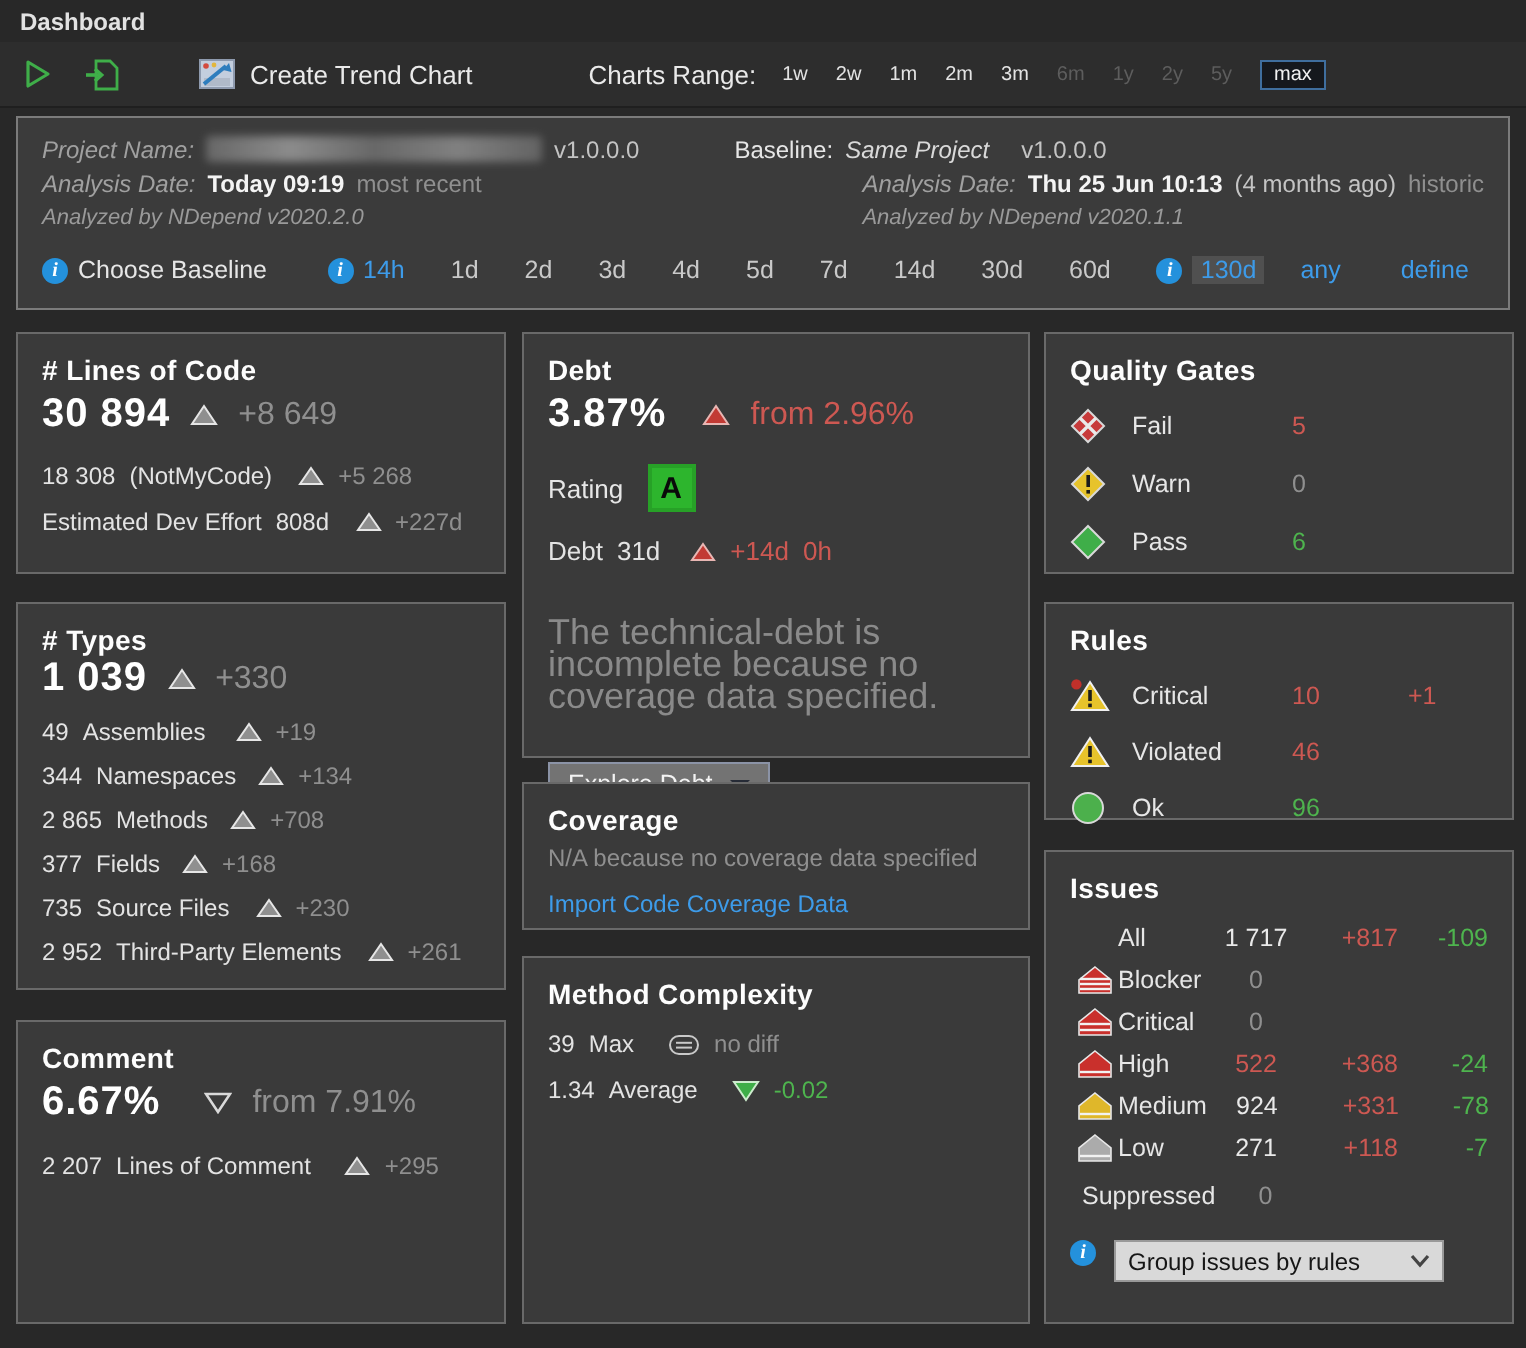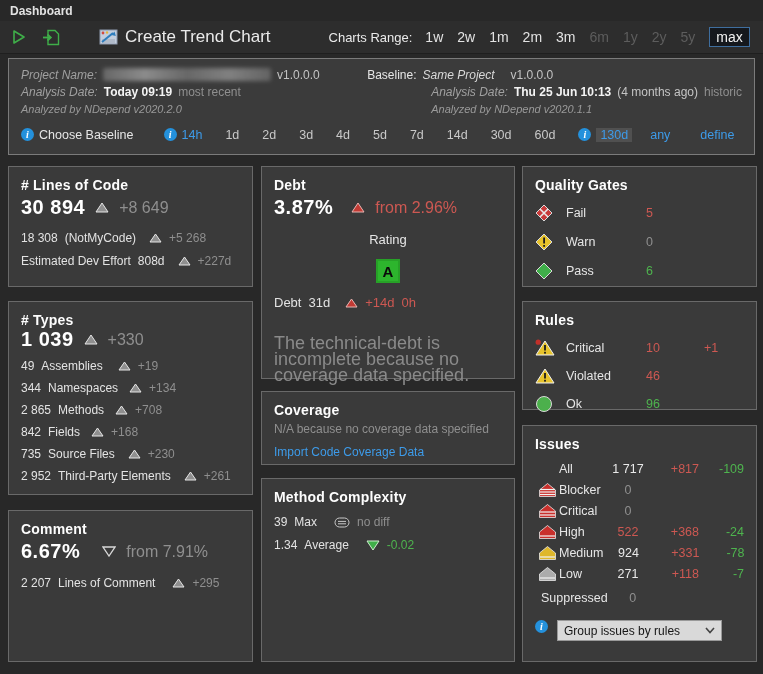--- a/index.html
+++ b/index.html
@@ -8,23 +8,23 @@
     position:relative; background:#282828; overflow:hidden;
     font-family:"Liberation Sans", sans-serif; color:#e6e6e6;
   }
   
   .dash-label { position:absolute; left:10px; top:4px; font-size:12px; color:#e2e2e2;font-weight:bold; }
   .toolbar { position:absolute; left:0; top:21px; width:763px; height:33px;
              display:flex; align-items:center; background:#2d2d2d; border-bottom:1px solid #1f1f1f; }
   .tb-btn { display:flex; align-items:center; gap:7px; cursor:default; }
   .tb-play { margin-left:11px; }
   .tb-export { margin-left:16px; }
-  .tb-trend { margin-left:38px; font-size:17px; color:#eaeaea; }
+  .tb-trend { margin-left:38px; font-size:13px; color:#eaeaea; }
   .charts-range-label { margin-left:58px; font-size:13px; color:#eaeaea; }
-  .range-opts { display:flex; align-items:center; gap:14px; margin-left:13px; font-size:14px; }
+  .range-opts { display:flex; align-items:center; gap:14px; margin-left:13px; font-size:10px; }
   .r-opt { color:#e3e3e3; }
   .r-dis { color:#5d5d5d; }
   .r-max { border:1px solid #3f6e9e; background:#15181d; padding:1px 6px; color:#f2f2f2; }
 
   
   .info-panel { position:absolute; left:8px; top:58px; width:747px; height:97px;
                 background:#3b3b3b; border:1px solid #7b7b7b; padding:7px 12px 5px; }
   .info-cols { display:flex; }
   .info-left { width:352px; }
   .info-right { flex:1; }
@@ -32,21 +32,21 @@
   .lbl-i { font-style:italic; color:#a0a0a0; }
   .val-b { font-weight:bold; color:#f4f4f4; }
   .note  { color:#8f8f8f; }
   .dim   { color:#c4c4c4; }
   .small-i { font-style:italic; color:#9a9a9a; font-size:11px; }
   .indent { padding-left:64px; }
   .redacted { display:inline-block; width:168px; height:13px; border-radius:2px; opacity:.85;
               background:linear-gradient(90deg,#6f6f6f,#9a9a9a 25%,#707070 50%,#8d8d8d 75%,#6a6a6a);
               filter:blur(2px); }
   .baseline-bar { display:flex; align-items:center; margin-top:11px; font-size:12.5px; white-space:nowrap; }
-  .bl-group { display:flex; align-items:flex-start; gap:5px; }
+  .bl-group { display:flex; align-items:flex-end; gap:5px; }
   .bl-day { color:#c9c9c9; margin-left:23px; }
   .blue { color:#3d9be9; }
   .bl-selected { background:#505050; padding:0 4px; }
   .ml18 { margin-left:18px; } .ml30 { margin-left:30px; }
 
   
   .info-i { display:inline-block; width:13px; height:13px; border-radius:50%; background:#2491dc;
             color:#fff; font:bold italic 10px/13px "Liberation Serif", serif; text-align:center; flex:none; }
   .info-i::before { content:"i"; }
 
@@ -66,21 +66,21 @@
   .bigval { font-size:20px; font-weight:bold; color:#ffffff; letter-spacing:.5px; }
   .srow { display:flex; align-items:center; gap:7px; margin-top:9px; font-size:12px; color:#e3e3e3; white-space:nowrap; }
   .srow.tight { margin-top:8px; }
   .muted { color:#8f8f8f; }
   .red   { color:#cd5852; }
   .green { color:#4eb44e; }
   .white { color:#e9e9e9; }
   .tri { flex:none; }
 
   
-  .rating-row { display:flex; align-items:center; gap:12px; margin-top:13px; font-size:13px;flex-direction:column; }
+  .rating-row { display:flex; align-items:center; gap:12px; margin-top:13px; font-size:13px; }
   .rating-badge { width:24px; height:24px; background:#2db52d; border:2px solid #27a127;
                   color:#0a0a0a; font-weight:bold; font-size:15px;
                   display:flex; align-items:center; justify-content:center; }
   .debt-note { color:#8a8a8a; font-size:18px; line-height:16px; margin-top:25px; max-width:228px; }
   .explore-btn { display:inline-flex; align-items:center; gap:9px; margin-top:25px;
                  background:#737373; border:1px solid #8b93a6; color:#f2f2f2;
                  font-size:12.5px; padding:3px 9px; cursor:default; }
   .btn-caret { width:0; height:0; border-left:5px solid transparent; border-right:5px solid transparent;
                border-top:5px solid #262b36; }
 
@@ -269,21 +269,21 @@
   </div>
   <div class="srow tight">
     <span>2 865</span>
     <span>Methods</span>
     <svg class="tri" width="13" height="10" style="margin-left:4px">
         <polygon points="6.5,1 12,9 1,9" fill="#8f8f8f" stroke="#e6e6e6"></polygon>
       </svg>
     <span class="muted">+708</span>
   </div>
   <div class="srow tight">
-    <span>842</span>
+    <span>377</span>
     <span>Fields</span>
     <svg class="tri" width="13" height="10" style="margin-left:4px">
         <polygon points="6.5,1 12,9 1,9" fill="#8f8f8f" stroke="#e6e6e6"></polygon>
       </svg>
     <span class="muted">+168</span>
   </div>
   <div class="srow tight">
     <span>735</span>
     <span>Source Files</span>
     <svg class="tri" width="13" height="10" style="margin-left:6px">

